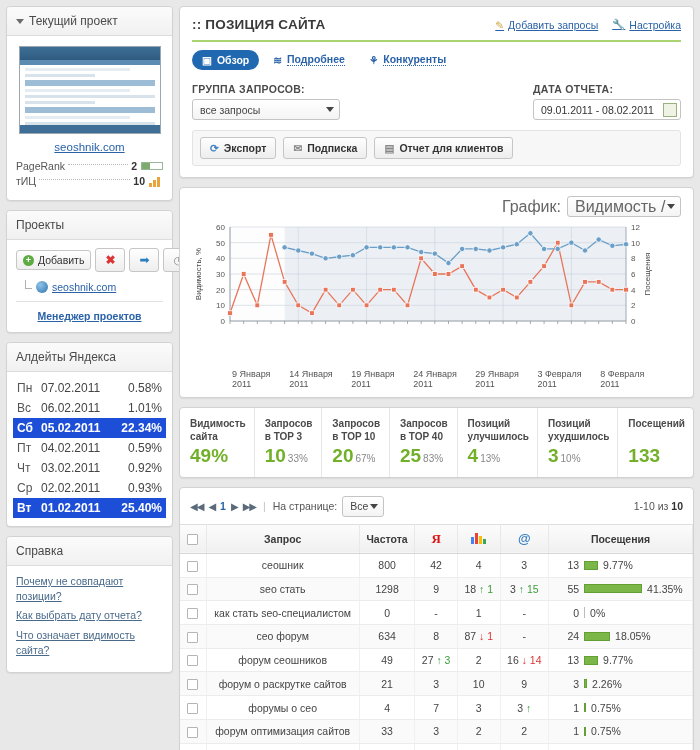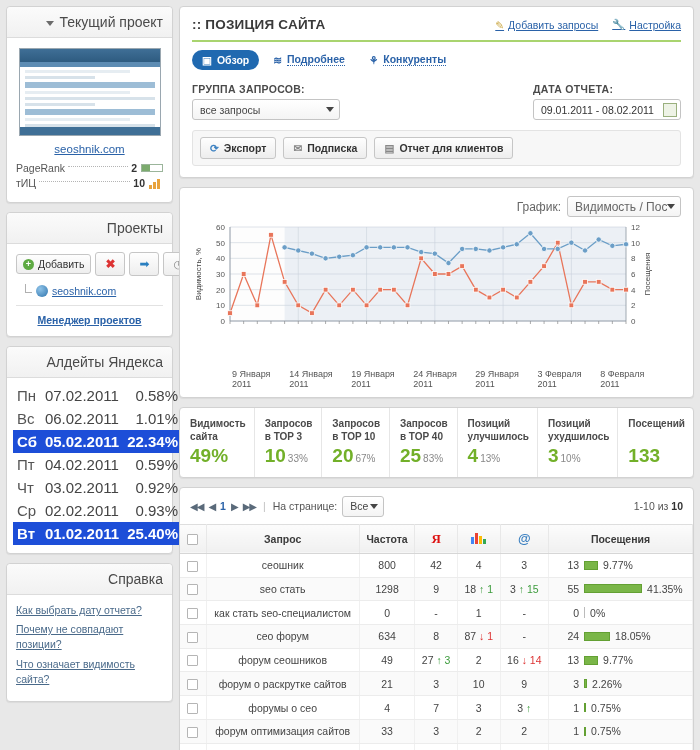--- a/index.html
+++ b/index.html
@@ -21,23 +21,22 @@
     border: 1px solid #d2d2d2;
     border-radius: 4px;
     margin-bottom: 9px;
     box-shadow: 0 1px 1px rgba(0,0,0,.06);
   }
   .panel-head {
     background: linear-gradient(#fbfbfb,#f1f1f1);
     border-bottom: 1px solid #dcdcdc;
     border-radius: 4px 4px 0 0;
     padding: 7px 9px;
-    font-size: 14px;
+    font-size: 12px;
     color: #4a4a4a;
-    text-align: right;
   }
   .panel-body { padding: 8px 9px 10px; }
   .caret-tri {
     display:inline-block; width:0; height:0;
     border-left:4px solid transparent; border-right:4px solid transparent;
     border-top:5px solid #6b6b6b; margin-right:5px; vertical-align:middle;
   }
   .thumb {
     width: 142px; height: 88px; margin: 2px auto 7px; display:block;
     border:1px solid #9aa7b0; background:#fff; overflow:hidden; position:relative;
@@ -72,21 +71,21 @@
   .ico-sq { width:16px; height:16px; display:inline-flex; align-items:center; justify-content:center; }
   .plus-circ { width:11px;height:11px;border-radius:50%;background:#5eaa43;color:#fff;font-size:9px;
     display:flex;align-items:center;justify-content:center;line-height:1; font-weight:bold;}
   .proj-item { display:flex; align-items:center; gap:4px; padding-left:9px; margin-bottom:8px; }
   .tree-l { width:7px; height:9px; border-left:1px solid #b0b0b0; border-bottom:1px solid #b0b0b0; margin-top:-5px;}
   .globe { width:12px;height:12px;border-radius:50%;background:radial-gradient(circle at 35% 32%,#8fc3e8,#2f74ad); }
   .proj-item a { color:#2a62a8; text-decoration:underline; font-size:10.5px; }
   .mgr-link { display:block; text-align:center; border-top:1px solid #e2e2e2; padding-top:8px;
     color:#2a62a8; font-weight:bold; font-size:10.5px; text-decoration:underline; }
 
-  table.upd { width:100%; border-collapse:collapse; font-size:15px; }
+  table.upd { width:100%; border-collapse:collapse; font-size:12px; }
   table.upd td { padding:3px 4px; }
   table.upd td.day { width:24px; color:#555; }
   table.upd td.dt  { color:#444; }
   table.upd td.pc  { text-align:right; color:#444; }
   table.upd tr.hl td { background:#1d4ed8; color:#fff; font-weight:bold; }
   table.upd tr.hl td.day { color:#fff; }
   td.sun { color:#cf2020; }
 
   .help-link { display:block; color:#4a6a8a; text-decoration:underline; font-size:10.5px;
     line-height:1.45; margin-bottom:4px; }
@@ -128,21 +127,21 @@
   .toolbar { margin:0 12px 11px; background:#f7f7f7; border:1px solid #e3e3e3; border-radius:3px;
     padding:6px 7px; display:flex; gap:7px; }
   .btn-t {
     background:linear-gradient(#fefefe,#ededed); border:1px solid #c6c6c6; border-radius:3px;
     padding:4px 9px; font-size:10.5px; color:#333; display:inline-flex; align-items:center; gap:5px;
     cursor:pointer; font-weight:bold;
   }
 
   
   .chart-top { display:flex; justify-content:flex-end; align-items:center; gap:6px; padding:8px 12px 2px; }
-  .chart-top span { font-size:12px; color:#666; }
+  .chart-top span { font-size:16px; color:#666; }
   .sel-w2 { width:114px; }
   .chart-wrap { padding:2px 10px 6px; }
   .xlabels { display:flex; justify-content:space-between; padding:0 30px 8px 52px;margin-top:22px; }
   .xlabels span { font-size:9px; color:#555; }
 
   
   .stats { display:flex; }
   .stat { flex:1; padding:9px 8px 10px 10px; border-right:1px solid #e6e6e6; }
   .stat:last-child { border-right:none; }
   .stat .sl { font-size:10px; color:#4a4a4a; font-weight:bold; line-height:1.3; min-height:26px; }
@@ -304,22 +303,22 @@
                 <td class="pc">25.40%</td>
               </tr>
             </tbody>
           </table>
       </div>
     </div>
 
     <div class="panel">
       <div class="panel-head">Справка</div>
       <div class="panel-body" id="help-body">
+          <a class="help-link">Почему не совпадают позиции?</a>
           <a class="help-link">Как выбрать дату отчета?</a>
-          <a class="help-link">Почему не совпадают позиции?</a>
           <a class="help-link">Что означает видимость сайта?</a>
         </div>
     </div>
   </div>
 
   <div class="main">
 
     <div class="card">
       <div class="main-head">
         <div class="mh-row">

